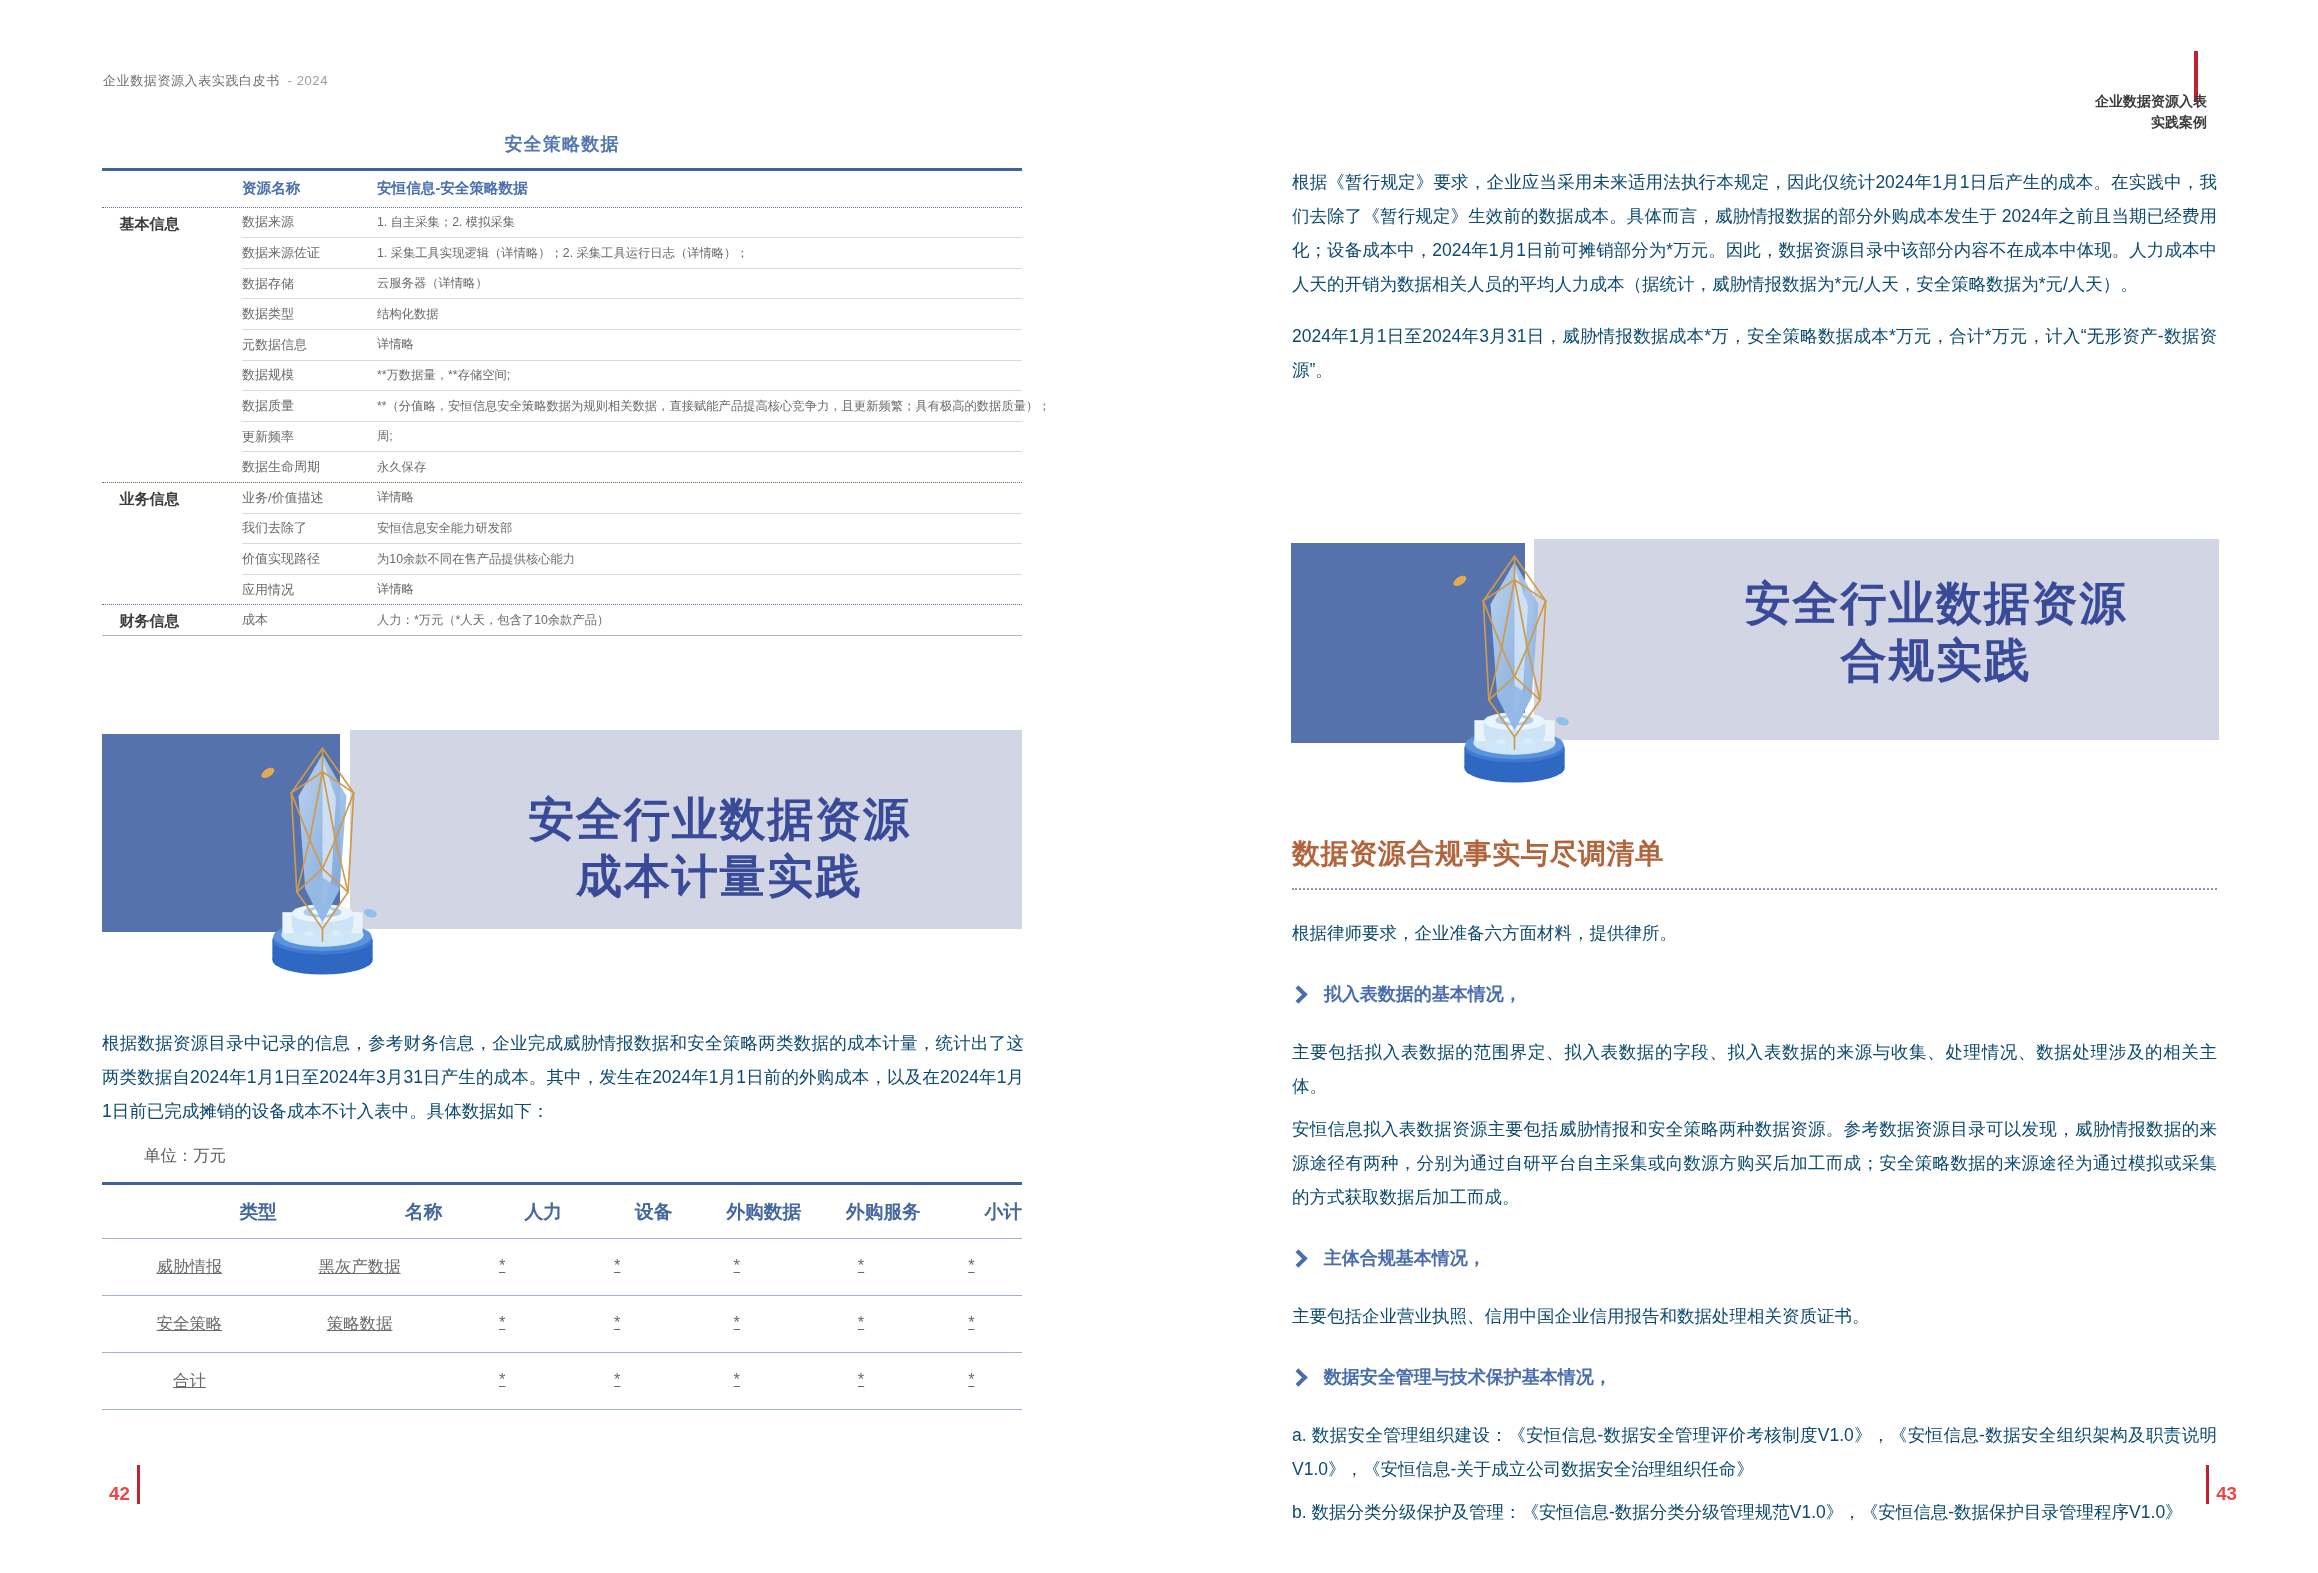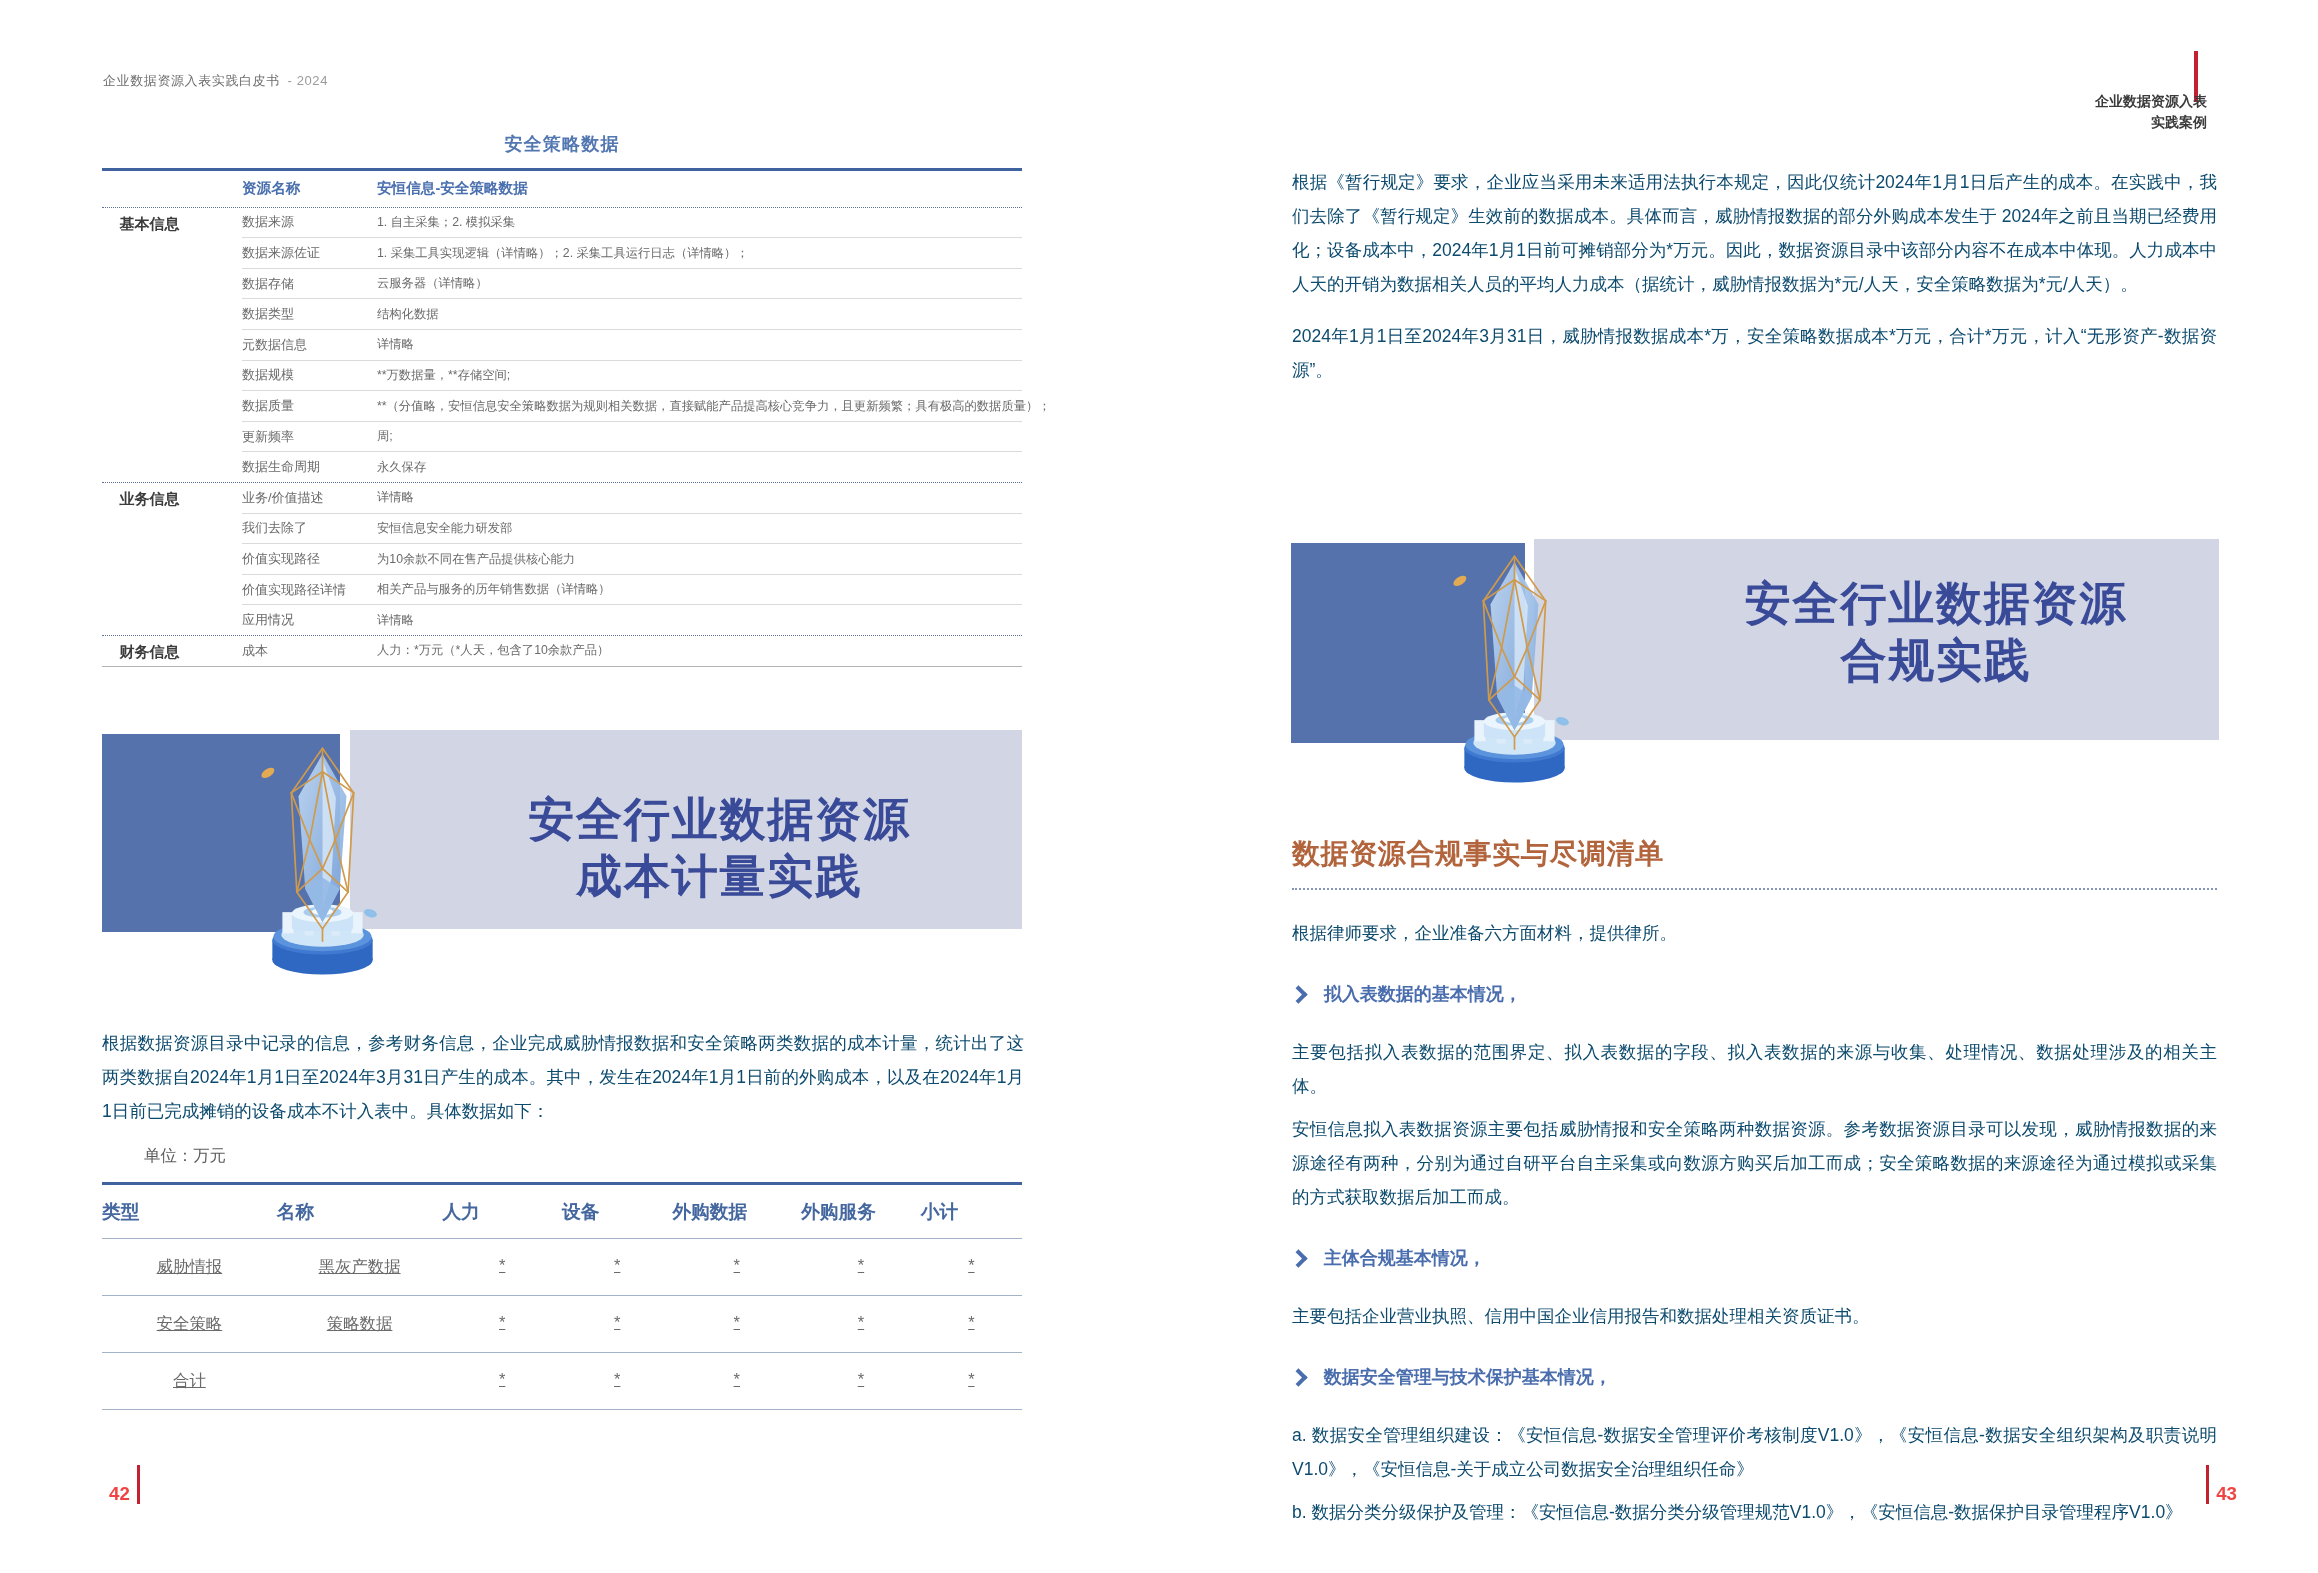--- a/index.html
+++ b/index.html
@@ -49,21 +49,21 @@
   .banner-l .trophy{left:133px;top:15px;}
   .banner-r .trophy{left:136px;top:14px;}
 
   
   .body-para-l{left:102px;top:1026px;width:922px;}
   .cost-area{left:102px;top:1145px;width:920px;}
   .unit{font-size:16.4px;color:#5c5c5c;margin:0 0 15px 42px;}
   .cost-grid{border-bottom:1.8px solid #a3b3c9;}
   .cost-head,.cost-row{display:grid;grid-template-columns:19% 18% 13% 12% 14% 13% 11%;}
   .cost-head{border-top:3.5px solid #40639f;padding:14px 0 13px 0;}
-  .cost-head span{text-align:left;font-size:18.7px;font-weight:bold;color:#44679f;}
+  .cost-head span{text-align:right;font-size:18.7px;font-weight:bold;color:#44679f;}
   .cost-row{padding:17px 0;border-top:1.8px solid #a3b3c9;}
   .cost-row span{text-align:center;font-size:16.4px;color:#6a6a6a;text-decoration:underline;}
 
   
   .pageno{bottom:69px;display:flex;align-items:flex-end;gap:7px;}
   .pageno .num{font-size:18.7px;line-height:20px;color:#ef4444;font-weight:bold;}
   .redbar{width:3.5px;background:#c52032;display:inline-block;}
   .pageno .redbar{height:39px;}
   .pageno-l{left:109px;}
   .pageno-r{right:82px;}
@@ -194,24 +194,20 @@
             </div>
           <div class="rrow">
               <div class="rkey">我们去除了</div>
               <div class="rval">安恒信息安全能力研发部</div>
             </div>
           <div class="rrow">
               <div class="rkey">价值实现路径</div>
               <div class="rval">为10余款不同在售产品提供核心能力</div>
             </div>
           <div class="rrow">
-              <div class="rkey">价值实现路径详情</div>
-              <div class="rval">相关产品与服务的历年销售数据（详情略）</div>
-            </div>
-          <div class="rrow">
               <div class="rkey">应用情况</div>
               <div class="rval">详情略</div>
             </div>
         </div>
 
         <div class="rgroup">
           <div class="glabel">财务信息</div>
           <div class="rrow">
               <div class="rkey">成本</div>
               <div class="rval">人力：*万元（*人天，包含了10余款产品）</div>

